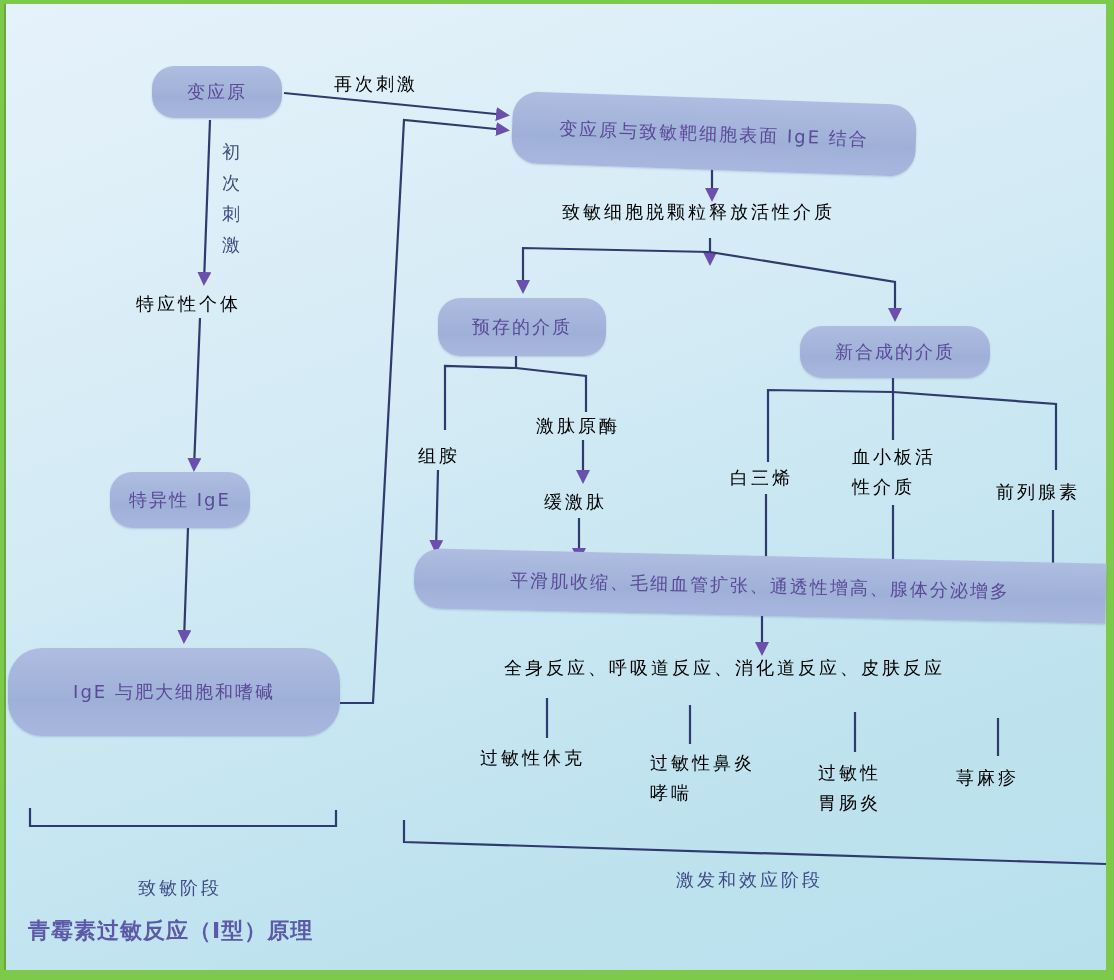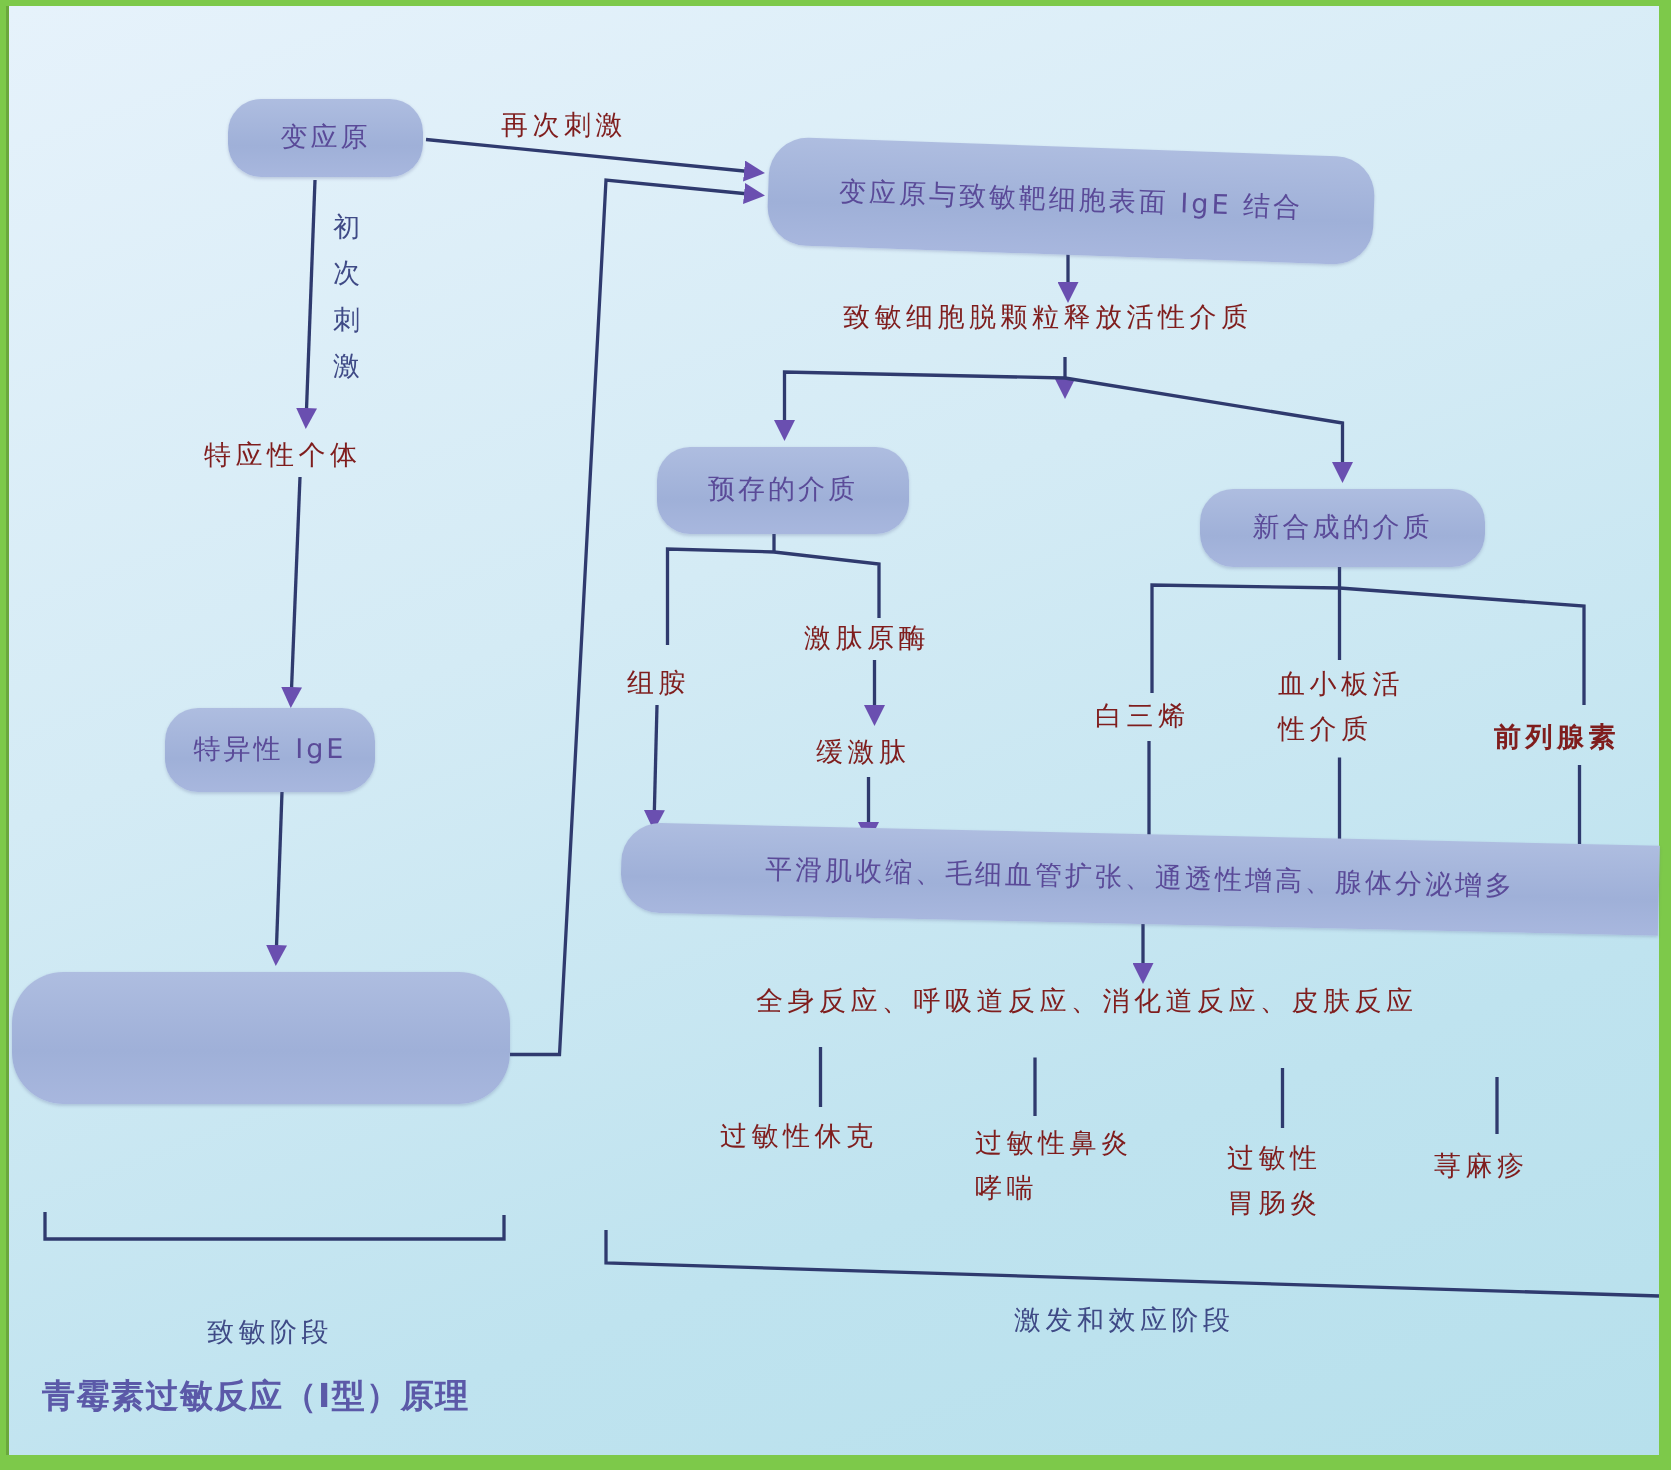--- a/index.html
+++ b/index.html
@@ -25,21 +25,21 @@
     svg.lines { position: absolute; left: 0; top: 0; width: 1114px; height: 980px; pointer-events: none; }
     .pill {
       position: absolute; display: flex; align-items: center; justify-content: center;
       text-align: center; color: #5a4a98;
       background: linear-gradient(180deg, #aebde0 0%, #9fb0d8 60%, #a8b7de 100%);
       border-radius: 22px;
       font-size: 18px; letter-spacing: 2px; line-height: 26px;
       box-shadow: 0 1px 2px rgba(90,100,150,0.25);
     }
     .label {
-      position: absolute; color: #7f1d1d; font-size: 18px; letter-spacing: 3px;
+      position: absolute; color: #000000; font-size: 18px; letter-spacing: 3px;
       white-space: nowrap; line-height: 28px;
     }
     .vlabel {
       position: absolute; color: #3f4a86; font-size: 18px; width: 22px;
       line-height: 31px; text-align: center;
     }
     .stage { position: absolute; color: #3f4a86; font-size: 18px; letter-spacing: 3px; }
     .caption {
       position: absolute; left: 28px; top: 916px; font-size: 22px; font-weight: bold;
       color: #5b59a8; letter-spacing: 1px; text-align: center;
@@ -111,20 +111,21 @@
   <div>初</div>
   <div>次</div>
   <div>刺</div>
   <div>激</div>
 </div>
 <div class="label" style="left:136px; top:290px;">特应性个体</div>
 <div class="pill" style="left:110px; top:472px; width:140px; height:56px;">
   <span>特异性 IgE</span>
 </div>
 <div class="pill" style="left:8px; top:648px; width:332px; height:88px; border-radius:34px; flex-direction:column;">
+  <span>IgE 与肥大细胞和嗜碱</span>
 </div>
 <div class="stage" style="left:138px; top:852px;margin-top:24px;">致敏阶段</div>
 
 <div class="pill" style="left:512px; top:98px; width:404px; height:72px; border-radius:26px; transform:rotate(2deg);">
   <span>变应原与致敏靶细胞表面 IgE 结合</span>
 </div>
 <div class="label" style="left:562px; top:198px;">致敏细胞脱颗粒释放活性介质</div>
 <div class="pill" style="left:438px; top:298px; width:168px; height:58px;">
   <span>预存的介质</span>
 </div>
@@ -133,21 +134,21 @@
 </div>
 
 <div class="label" style="left:418px; top:442px;">组胺</div>
 <div class="label" style="left:536px; top:412px;">激肽原酶</div>
 <div class="label" style="left:544px; top:488px;">缓激肽</div>
 <div class="label" style="left:730px; top:464px;">白三烯</div>
 <div class="label" style="left:852px; top:442px; line-height:30px;">
   <div>血小板活</div>
   <div>性介质</div>
 </div>
-<div class="label" style="left:996px; top:478px;font-weight:bold;">前列腺素</div>
+<div class="label" style="left:996px; top:478px;">前列腺素</div>
 
 <div class="pill" style="left:414px; top:556px; width:692px; height:60px; border-radius:26px 0 0 26px; transform:rotate(1.3deg);">
   <span>平滑肌收缩、毛细血管扩张、通透性增高、腺体分泌增多</span>
 </div>
 
 <div class="label" style="left:504px; top:654px;">全身反应、呼吸道反应、消化道反应、皮肤反应</div>
 
 <div class="label" style="left:480px; top:744px;">过敏性休克</div>
 <div class="label" style="left:650px; top:748px; text-align:left; line-height:30px;">
   <div>过敏性鼻炎</div>

